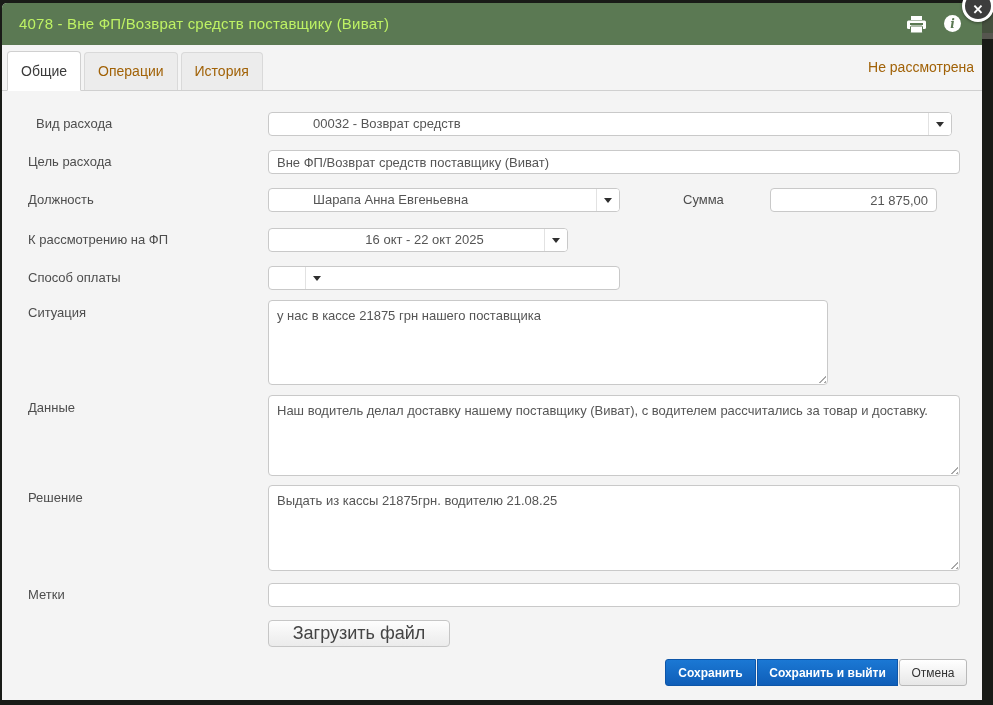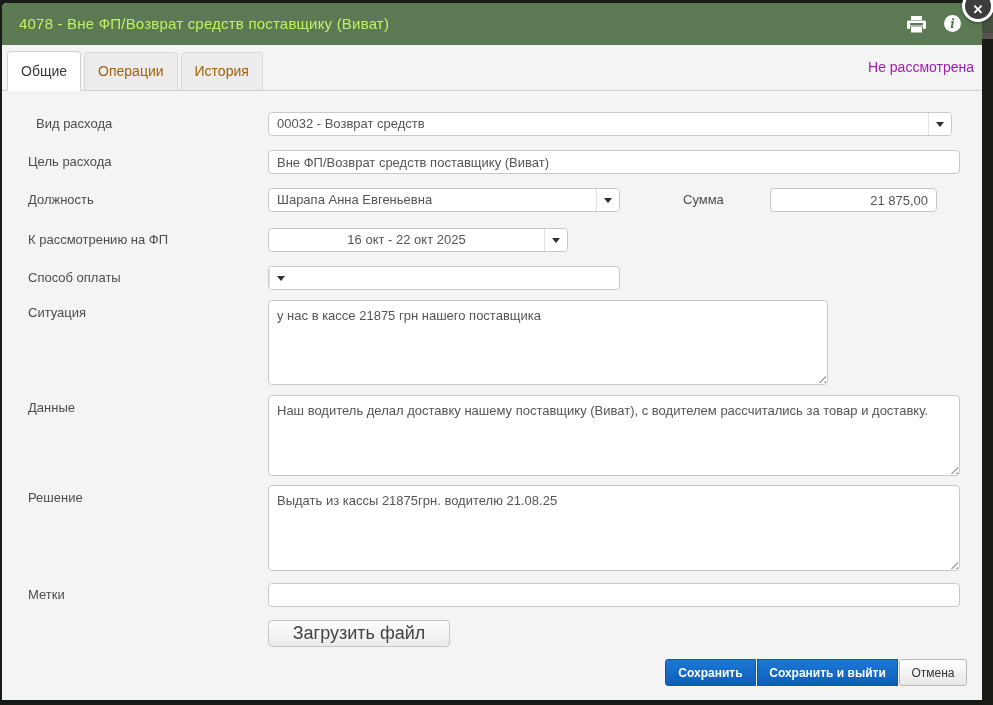--- a/index.html
+++ b/index.html
@@ -58,30 +58,30 @@
   }
   .tab.active{
     height:40px;line-height:38px;background:#ffffff;color:#3a3a3a;
     border:1px solid #d0d0d0;border-bottom:1px solid #ffffff;margin-bottom:-1px;z-index:2;
   }
   .tab.inactive{
     height:38px;line-height:37px;background:#ececec;color:#a16207;
     border:1px solid #d9d9d9;border-bottom:none;
   }
   .status{
-    position:absolute;right:8px;top:0;line-height:45px;font-size:14px;color:#a21caf;
+    position:absolute;right:8px;top:0;line-height:45px;font-size:14px;color:#a16207;
   }
 
   
   .flabel{position:absolute;font-size:13px;color:#4d4d4d;white-space:nowrap;}
   .lh24{line-height:24px;}
   .sel{
     position:absolute;height:24px;box-sizing:border-box;background:#fff;
     border:1px solid #c9c9c9;border-radius:4px;display:flex;align-items:stretch;
-    cursor:pointer;overflow:hidden;
+    cursor:pointer;overflow:hidden;padding-left:36px;
   }
   .sel-text{
     flex:1;font-size:13px;color:#555;line-height:22px;padding:0 8px;
     white-space:nowrap;overflow:hidden;
   }
   .sel-btn{
     width:22px;border-left:1px solid #e2e2e2;display:flex;align-items:center;
     justify-content:center;background:#fff;
   }
   .tri{width:0;height:0;border-left:4px solid transparent;border-right:4px solid transparent;border-top:5px solid #2f2f2f;}

